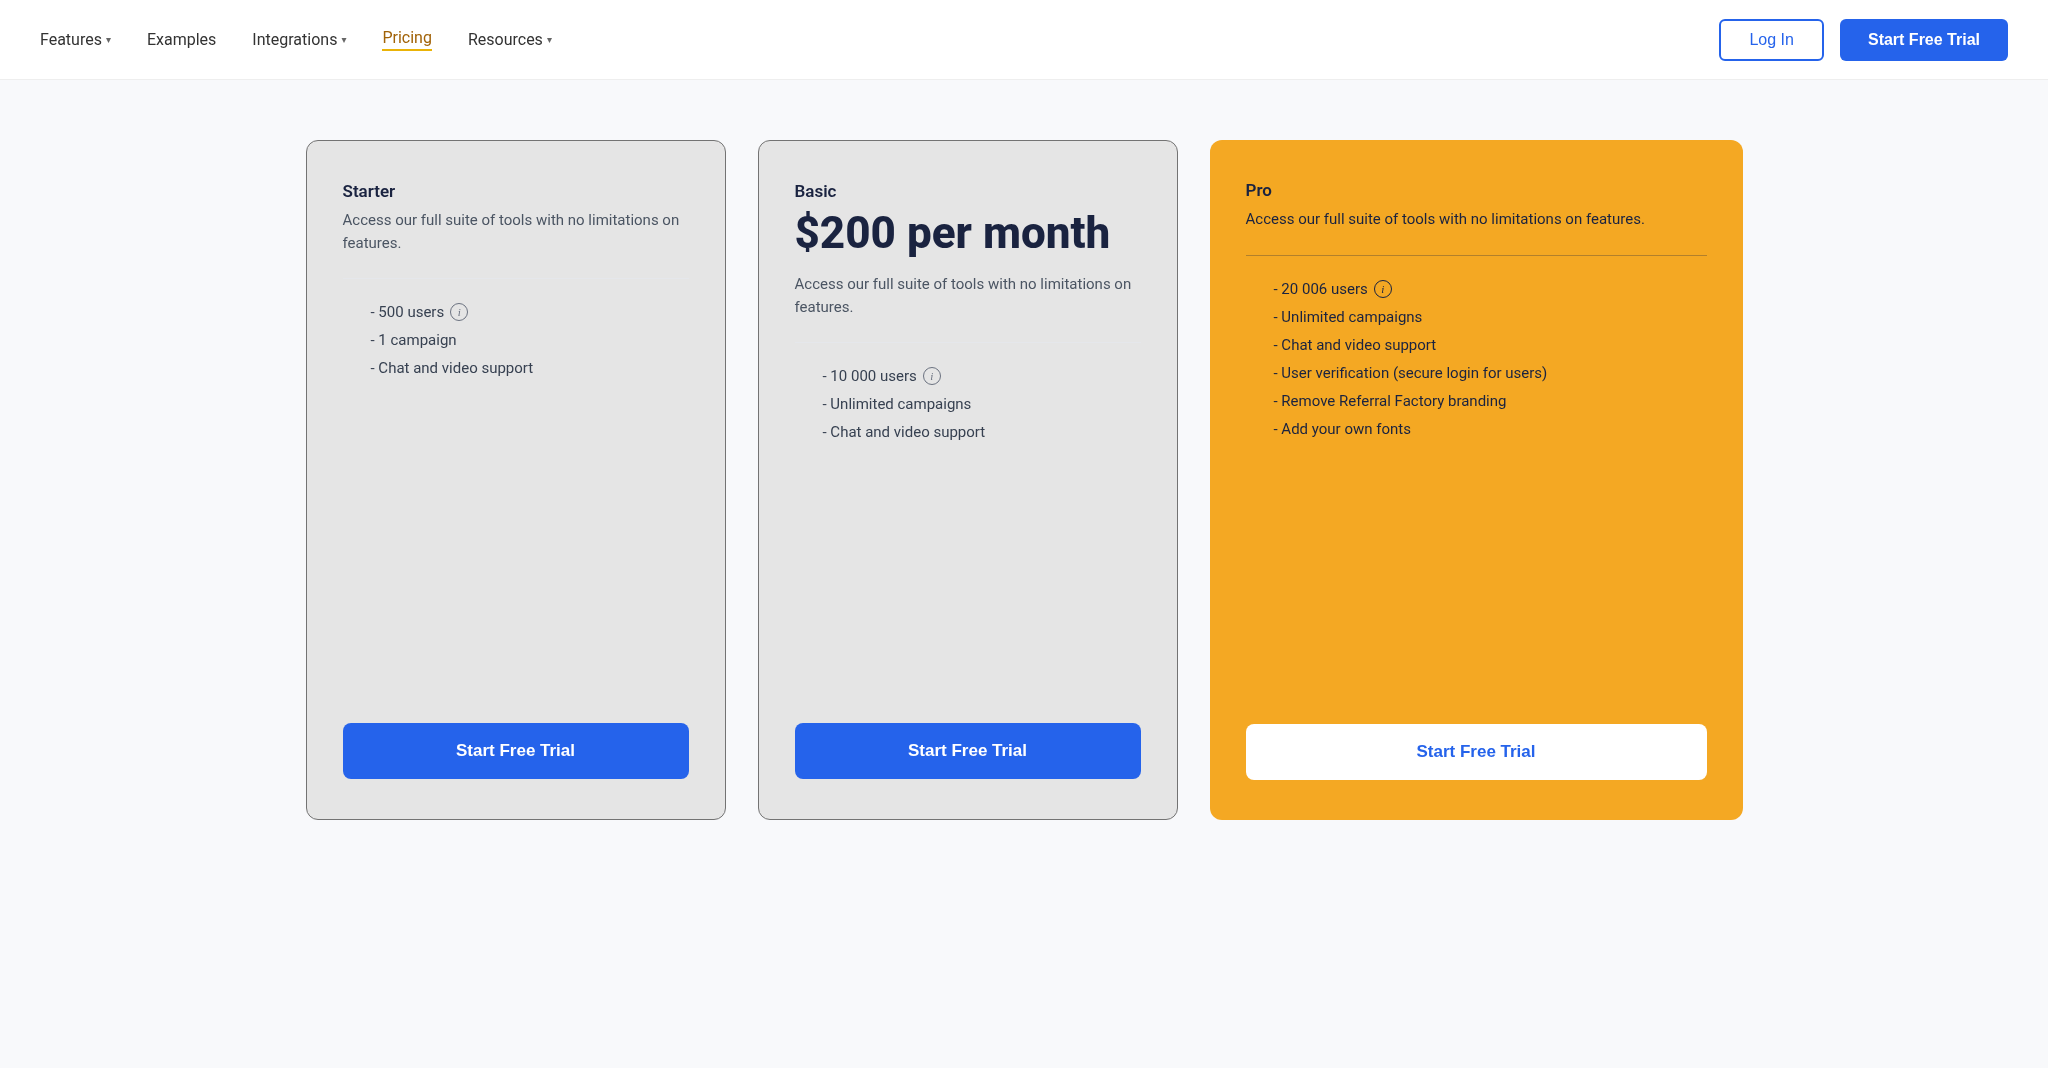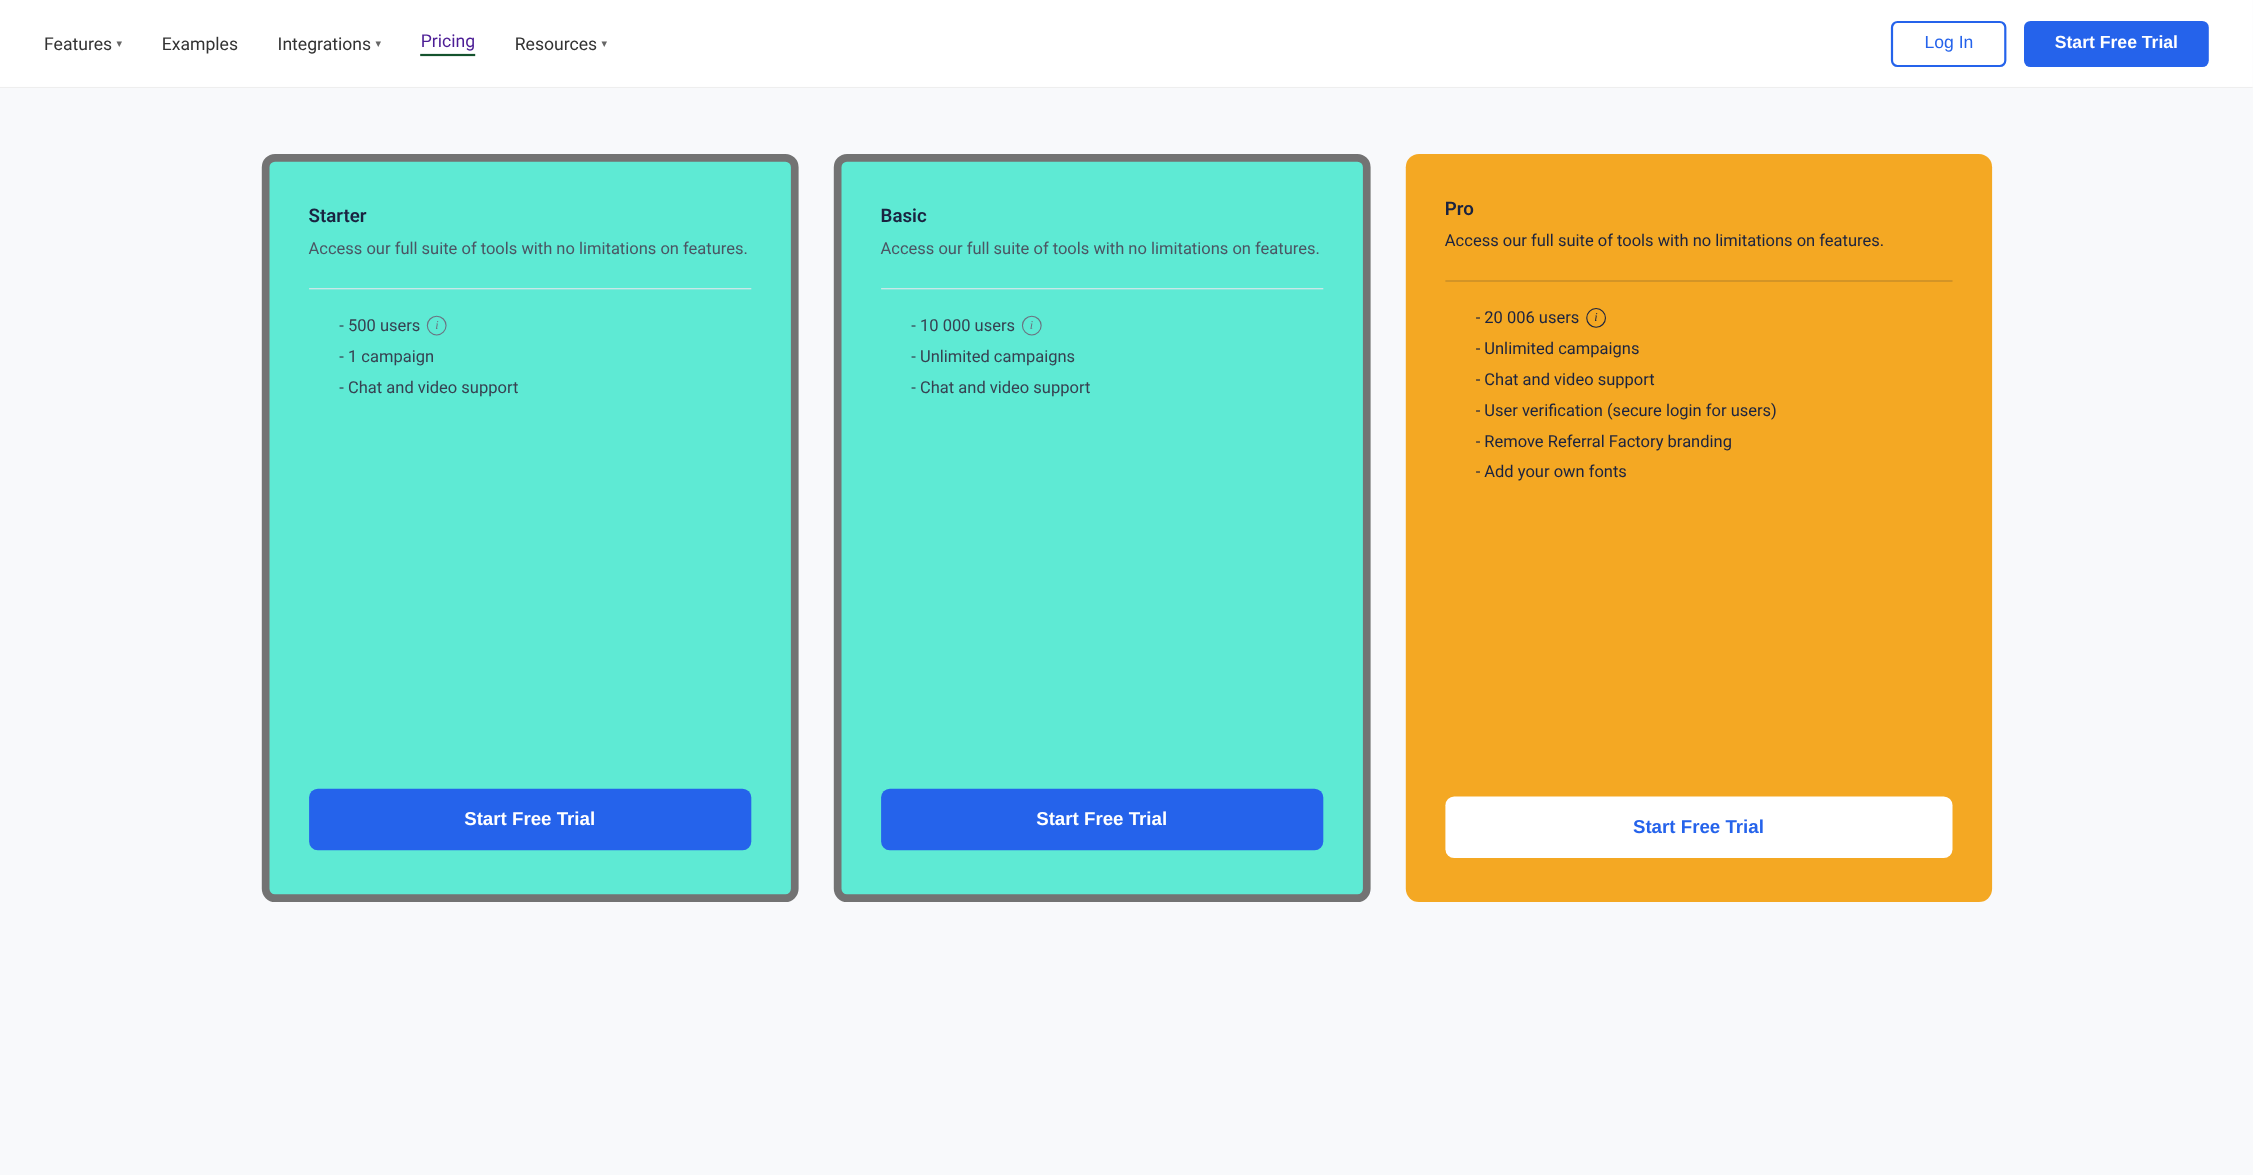--- a/index.html
+++ b/index.html
@@ -45,22 +45,22 @@
     .nav-link {
       font-size: 16px;
       color: #333;
       text-decoration: none;
       display: flex;
       align-items: center;
       gap: 4px;
       cursor: pointer;
     }
     .nav-link.active {
-      color: #4c1d95;
-      border-bottom: 2px solid #14532d;
+      color: #a16207;
+      border-bottom: 2px solid #eab308;
       padding-bottom: 2px;
     }
     .nav-link .chevron {
       font-size: 10px;
       color: #666;
     }
     .nav-actions {
       display: flex;
       align-items: flex-end;
       gap: 16px;
@@ -90,25 +90,25 @@
     main {
       padding: 60px 80px;
       display: flex;
       justify-content: center;
       align-items: flex-start;
       gap: 32px;
     }
 
     
     .pricing-card {
-      background: #5eead4;
+      background: #e5e5e5;
       border-radius: 12px;
-      border: 7px solid #737373;
+      border: 1px solid #737373;
       padding: 40px 36px;
-      width: 488px;
+      width: 420px;
       min-height: 680px;
       display: flex;
       flex-direction: column;
     }
     .pricing-card.featured {
       background: #f4a823;
       border: none;
       width: 533px;
     }
 
@@ -248,20 +248,21 @@
       </li>
       <li class="feature-item">
         <span>- Chat and video support</span>
       </li>
     </ul>
     <button class="btn-start-trial">Start Free Trial</button>
   </div>
 
   <div class="pricing-card">
     <div class="plan-name">Basic</div>
+    <div class="plan-price">$200 per month</div>
     <div class="plan-description">Access our full suite of tools with no limitations on features.</div>
     <hr class="divider">
     <ul class="features-list">
       <li class="feature-item">
         <span>- 10 000 users</span>
         <span class="info-icon">i</span>
       </li>
       <li class="feature-item">
         <span>- Unlimited campaigns</span>
       </li>

